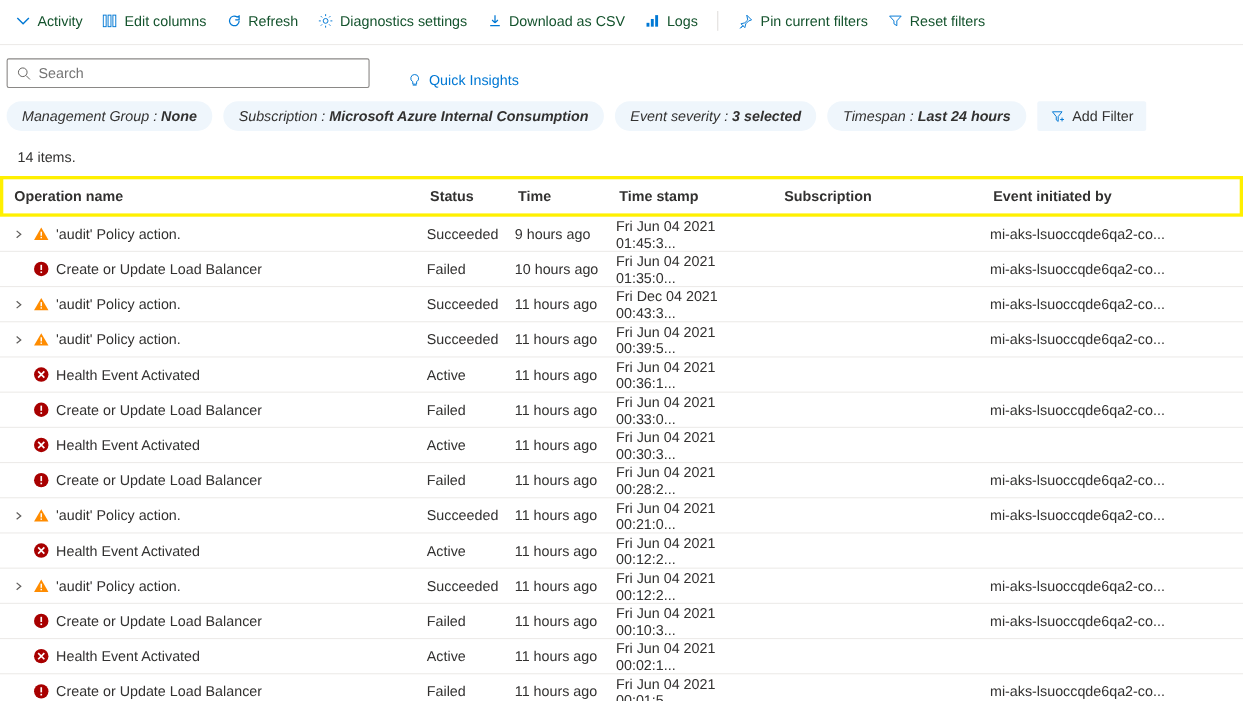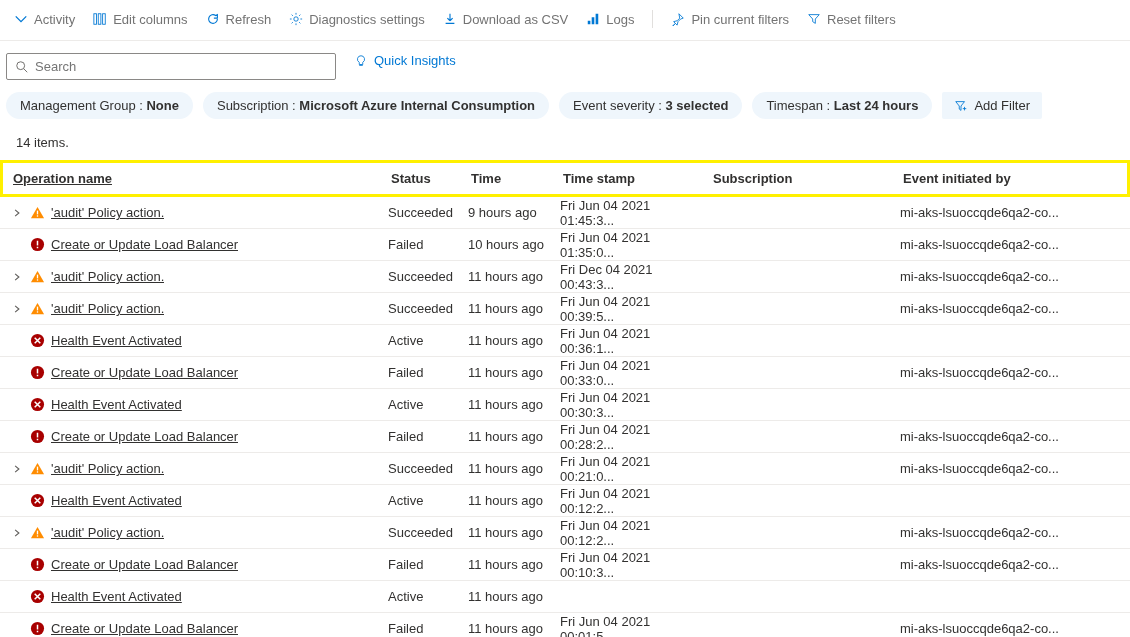--- a/index.html
+++ b/index.html
@@ -1,38 +1,38 @@
 <!DOCTYPE html>
 <html><head>
   <meta charset="utf-8">
   <style>
     * { box-sizing: border-box; margin: 0; padding: 0; }
     body { font-family: "Segoe UI", -apple-system, sans-serif; font-size: 13px; color: #323130; background: #fff; width: 1130px; }
     
     .toolbar { display: flex; align-items: center; gap: 18px; padding: 10px 14px 12px 14px; border-bottom: 1px solid #edebe9; }
-    .tb-item { display: inline-flex; align-items: center; gap: 6px; color: #737373; cursor: pointer; }
+    .tb-item { display: inline-flex; align-items: center; gap: 6px; color: #14532d; cursor: pointer; }
     .tb-item .ic { color: #0078d4; display: inline-flex; }
     .tb-sep { width: 1px; height: 18px; background: #e1dfdd; }
     
-    .row2 { display: flex; align-items: flex-start; gap: 18px; padding: 12px 0 12px 6px; }
+    .row2 { display: flex; align-items: flex-end; gap: 34px; padding: 12px 0 12px 6px; }
     .search { display: flex; align-items: center; width: 330px; border: 1px solid #8a8886; border-radius: 2px; padding: 5px 8px; gap: 6px; color: #605e5c; }
     .search input { border: none; outline: none; flex: 1; font-size: 13px; color: #323130; }
     .qi { display: inline-flex; align-items: center; gap: 6px; color: #0078d4; cursor: pointer; }
     
     .filters { display: flex; align-items: center; gap: 10px; padding: 0 0 10px 6px; flex-wrap: wrap; }
-    .pill { background: #eff6fc; border-radius: 14px; padding: 6px 14px; font-size: 13px; color: #323130; }
+    .pill { background: #eff6fc; border-radius: 14px; padding: 6px 14px; font-size: 13px; color: #323130; font-style: italic; }
     .pill b { font-weight: 600; }
     .add-filter { display: inline-flex; align-items: center; gap: 6px; background: #eff6fc; border-radius: 2px; padding: 6px 12px; font-size: 13px; color: #323130; cursor: pointer; }
     .add-filter .ic { color: #0078d4; }
     
     .count { padding: 6px 6px 10px 16px; font-size: 13px; }
     
     .thead { display: flex; border: 3px solid #fff000; background: #fff; font-weight: 600; padding: 8px 0; }
     .thead > div, .trow > div { padding: 0 8px; }
-    .c-op   { width: 380px; padding-left: 10px !important; text-decoration: underline; }
+    .c-op   { width: 380px; padding-left: 10px !important; }
     .c-stat { width: 80px; }
     .c-time { width: 92px; }
     .c-ts   { width: 150px; }
     .c-sub  { width: 190px; }
     .c-init { flex: 1; }
     
     .trow { display: flex; align-items: center; border-bottom: 1px solid #edebe9; height: 32px; font-size: 13px; }
     .trow .c-op { display: flex; align-items: center; gap: 6px; }
     .expander { width: 14px; display: inline-flex; justify-content: center; color: #605e5c; }
     .no-exp { width: 14px; display: inline-block; }
@@ -429,20 +429,21 @@
         <span class="circ-ic">
           <svg width="15" height="15" viewBox="0 0 16 16">
             <circle cx="8" cy="8" r="7" fill="#a80000"></circle>
             <path d="M5 5l6 6M11 5l-6 6" stroke="#fff" stroke-width="1.6"></path>
           </svg>
         </span>
         <span class="row-label">Health Event Activated</span>
       </div>
       <div class="c-stat">Active</div>
       <div class="c-time">11 hours ago</div>
+      <div class="c-ts">Fri Jun 04 2021 00:02:1...</div>
       <div class="c-sub"></div>
       <div class="c-init">
         <span></span>
       </div>
     </div>
     <div class="trow">
       <div class="c-op">
         <span class="no-exp"></span>
         <span class="err-ic">
           <svg width="15" height="15" viewBox="0 0 16 16">

